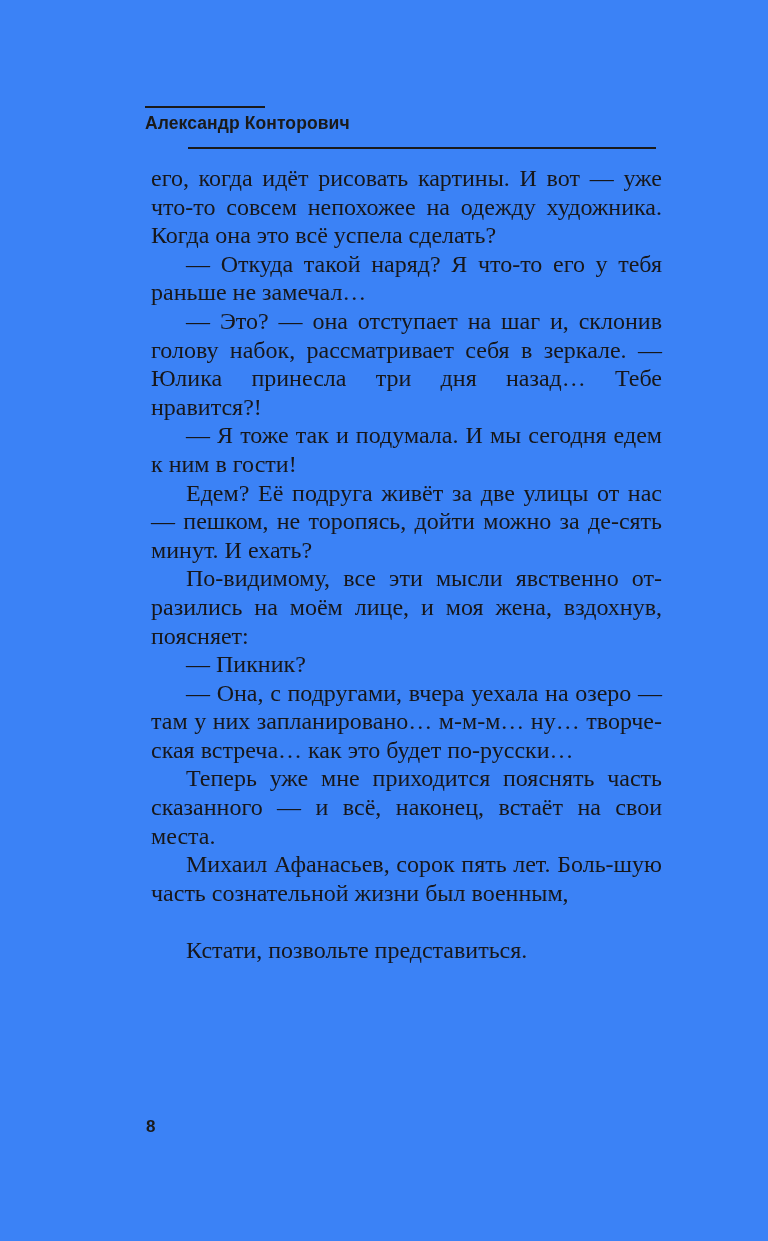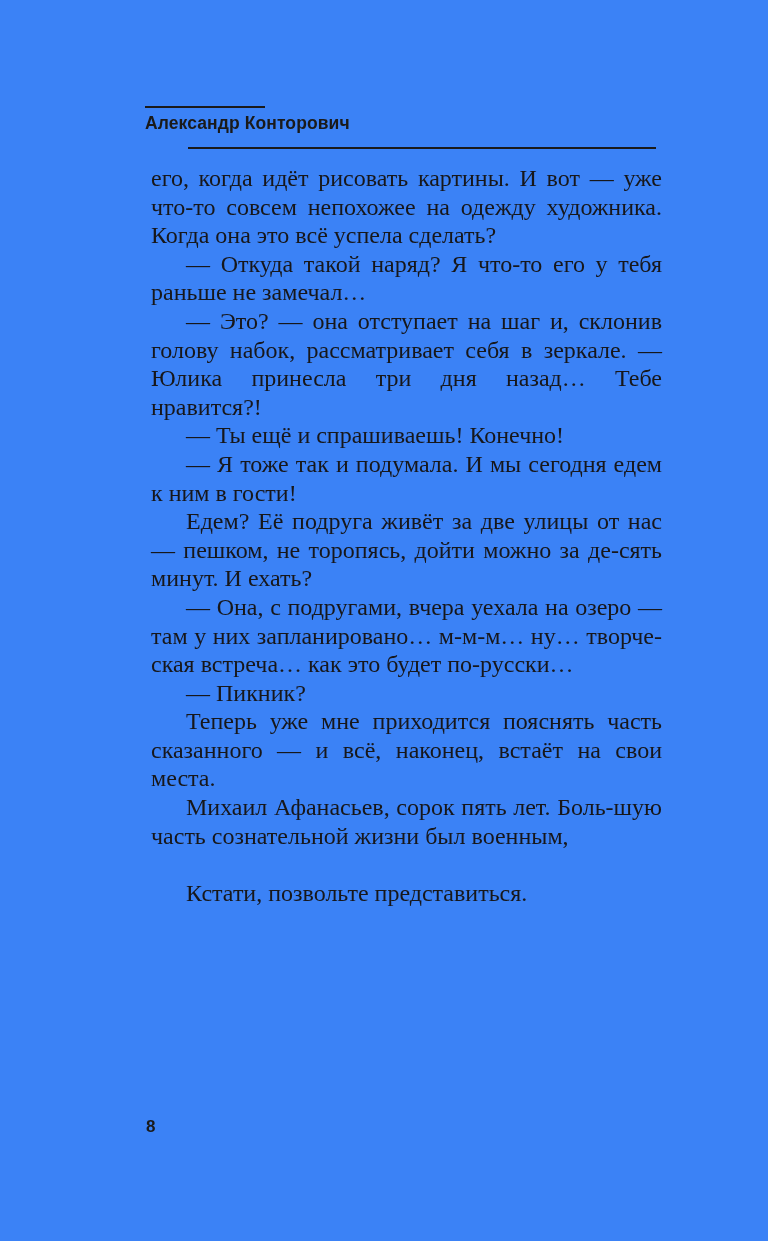--- a/index.html
+++ b/index.html
@@ -102,25 +102,25 @@
     <div class="author-name">Александр Конторович</div>
     <div class="rule-bottom-wrap">
       <span class="rule-bottom"></span>
     </div>
   </div>
 
   <div class="text-column">
     <p class="no-indent last-line-left">его, когда идёт рисовать картины. И вот — уже что-то совсем непохожее на одежду художника. Когда она это всё успела сделать?</p>
     <p class="last-line-left">— Откуда такой наряд? Я что-то его у тебя раньше не замечал…</p>
     <p class="last-line-left">— Это? — она отступает на шаг и, склонив голову набок, рассматривает себя в зеркале. — Юлика принесла три дня назад… Тебе нравится?!</p>
-    <p class="last-line-left">— Ты ещё и спрашиваешь! Конечно!</p>
     <p class="last-line-left">— Я тоже так и подумала. И мы сегодня едем к ним в гости!</p>
     <p class="last-line-left">Едем? Её подруга живёт за две улицы от нас — пешком, не торопясь, дойти можно за де-сять минут. И ехать?</p>
+    <p class="last-line-left">По-видимому, все эти мысли явственно от-разились на моём лице, и моя жена, вздохнув, поясняет:</p>
+    <p class="last-line-left">— Пикник?</p>
     <p class="last-line-left">— Она, с подругами, вчера уехала на озеро — там у них запланировано… м-м-м… ну… творче-ская встреча… как это будет по-русски…</p>
-    <p class="last-line-left">— Пикник?</p>
     <p class="last-line-left">Теперь уже мне приходится пояснять часть сказанного — и всё, наконец, встаёт на свои места.</p>
     <p class="last-line-left">Михаил Афанасьев, сорок пять лет. Боль-шую часть сознательной жизни был военным,</p>
     <p class="last-line-left gap-before">Кстати, позвольте представиться.</p>
   </div>
 
   <div class="folio">8</div>
 
 </div>
 
 </body></html>

